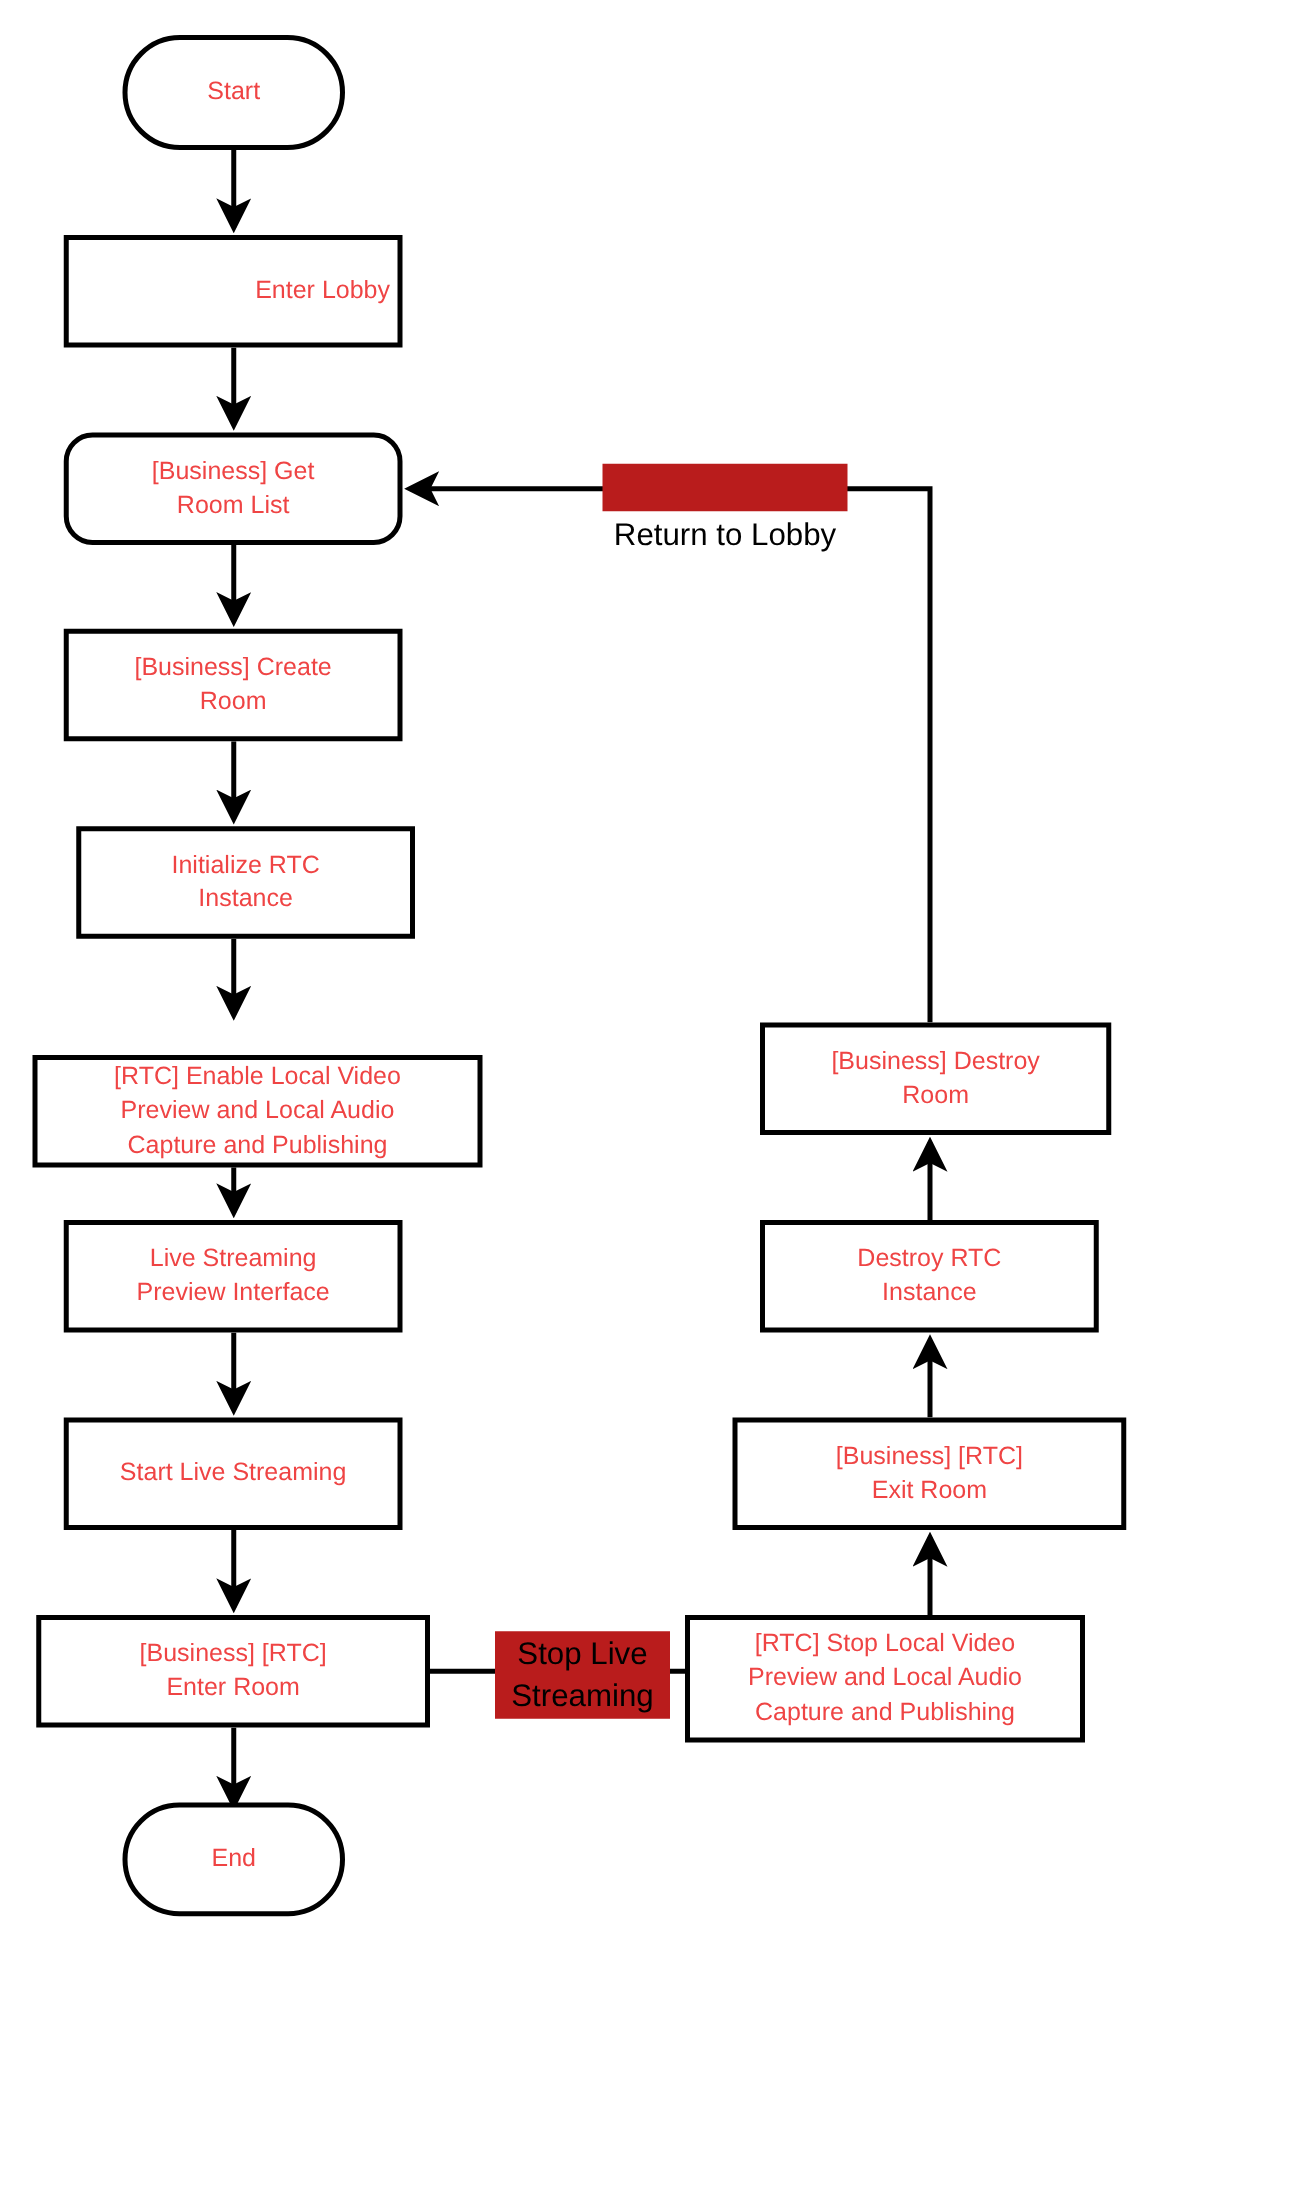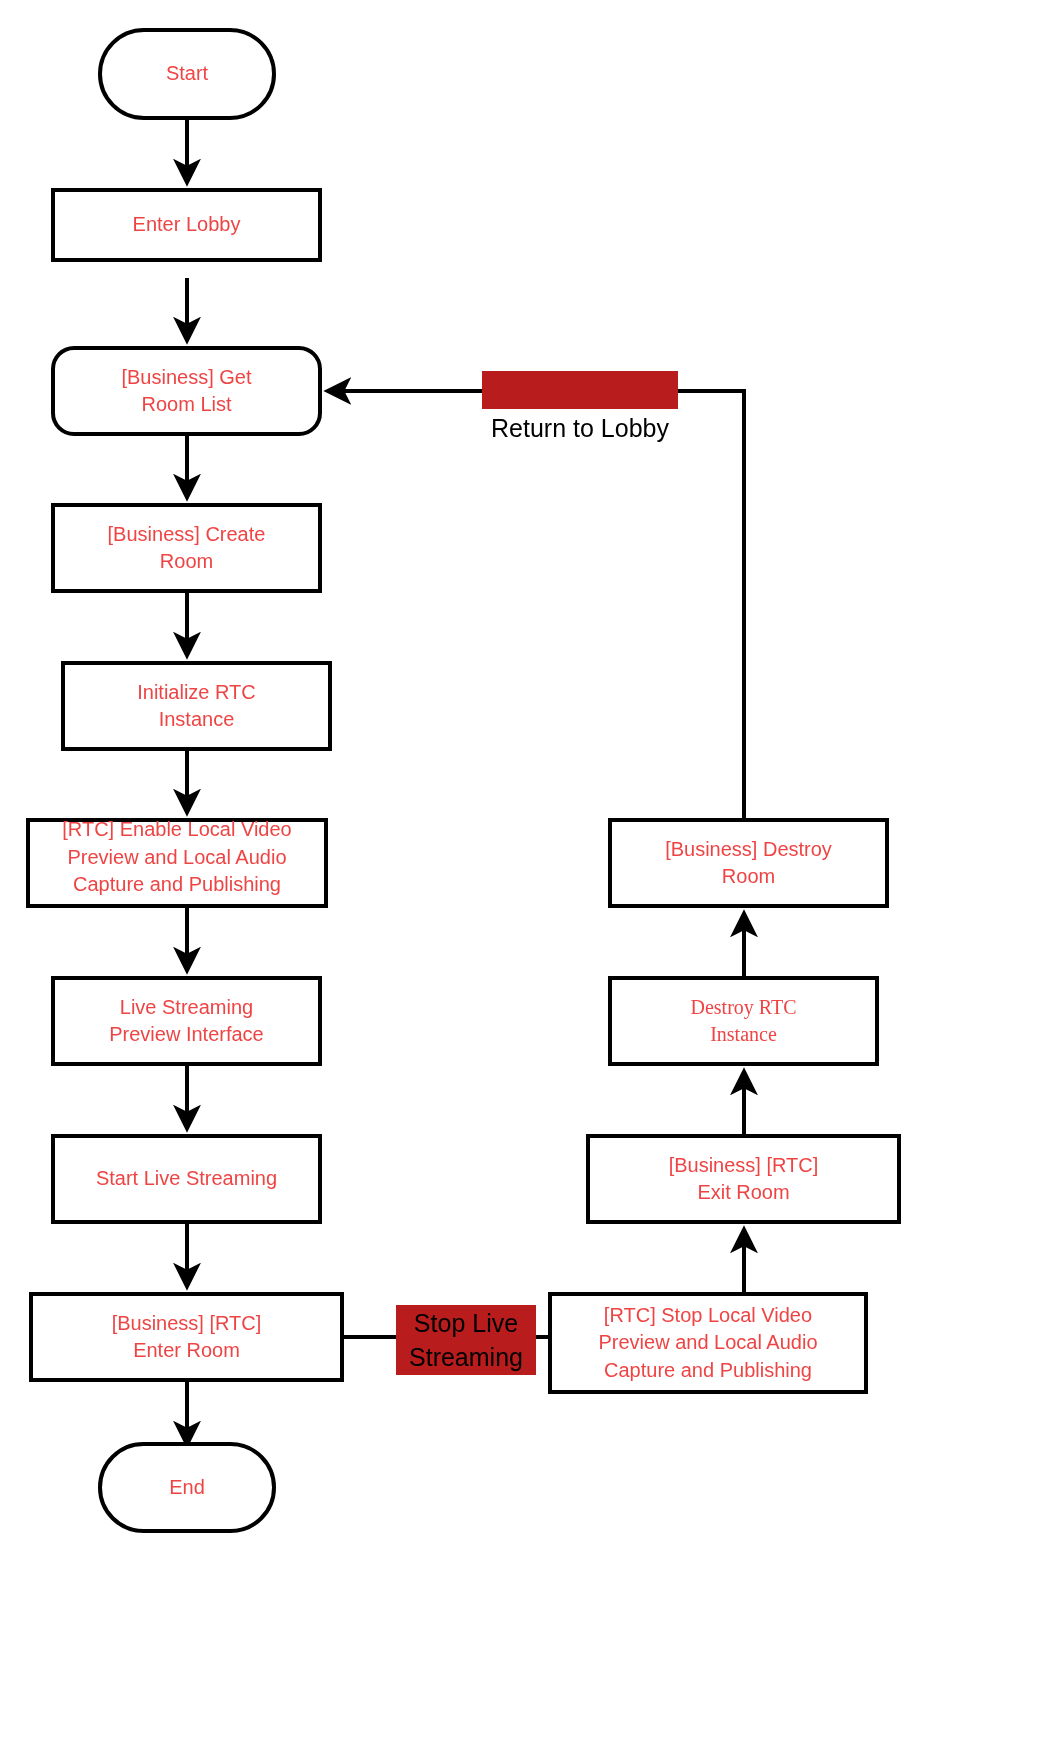--- a/index.html
+++ b/index.html
@@ -86,40 +86,40 @@
       <path d="M 744 976 L 744 914"></path>
 
       <path d="M 744 818 L 744 391 L 328 391"></path>
     </g>
   </svg>
 
   <div class="node terminal" style="left:98px; top:28px; width:178px; height:92px;">
     <span>Start</span>
   </div>
 
-  <div class="node" style="left:51px; top:188px; width:271px; height:74px;">
+  <div class="node" style="left:51px; top:188px; width:271px; height:90px;justify-content:flex-end;">
     <span>Enter Lobby</span>
   </div>
 
   <div class="node" style="left:51px; top:346px; width:271px; height:90px;border-radius:23px;">
     <span>[Business] Get
 Room List</span>
   </div>
 
   <div class="node" style="left:51px; top:503px; width:271px; height:90px;">
     <span>[Business] Create
 Room</span>
   </div>
 
   <div class="node" style="left:51px; top:661px; width:271px; height:90px;margin-left:10px;">
     <span>Initialize RTC
 Instance</span>
   </div>
 
-  <div class="node" style="left:26px; top:818px; width:302px; height:90px;align-items:flex-end;">
+  <div class="node" style="left:26px; top:844px; width:360px; height:90px;">
     <span>[RTC] Enable Local Video
 Preview and Local Audio
 Capture and Publishing</span>
   </div>
 
   <div class="node" style="left:51px; top:976px; width:271px; height:90px;">
     <span>Live Streaming
 Preview Interface</span>
   </div>
 
@@ -140,21 +140,21 @@
     <span>[RTC] Stop Local Video
 Preview and Local Audio
 Capture and Publishing</span>
   </div>
 
   <div class="node" style="left:586px; top:1134px; width:315px; height:90px;">
     <span>[Business] [RTC]
 Exit Room</span>
   </div>
 
-  <div class="node" style="left:608px; top:976px; width:271px; height:90px;font-family:Liberation Serif, serif;">
+  <div class="node" style="left:608px; top:976px; width:271px; height:90px;">
     <span>Destroy RTC
 Instance</span>
   </div>
 
   <div class="node" style="left:608px; top:818px; width:281px; height:90px;">
     <span>[Business] Destroy
 Room</span>
   </div>
 
   <div class="edge-label" style="left:482px; top:371px; width:196px; height:38px; line-height:38px;">

